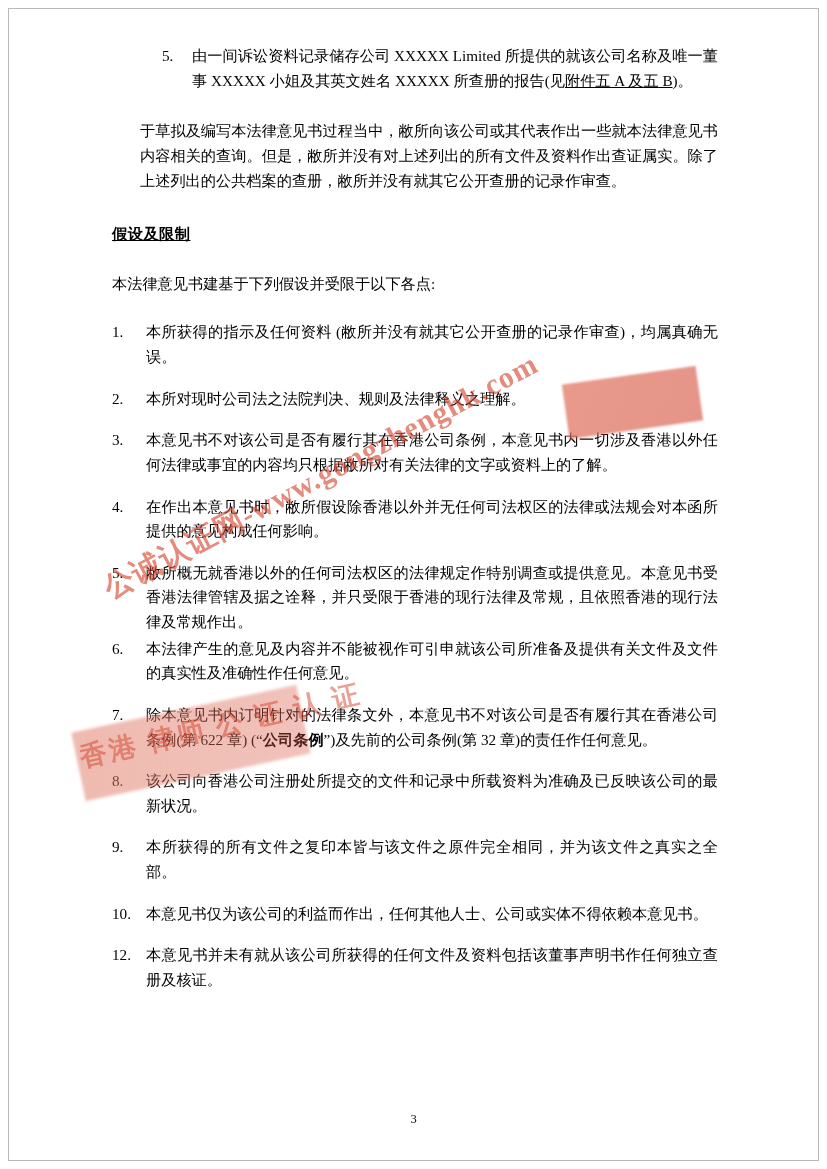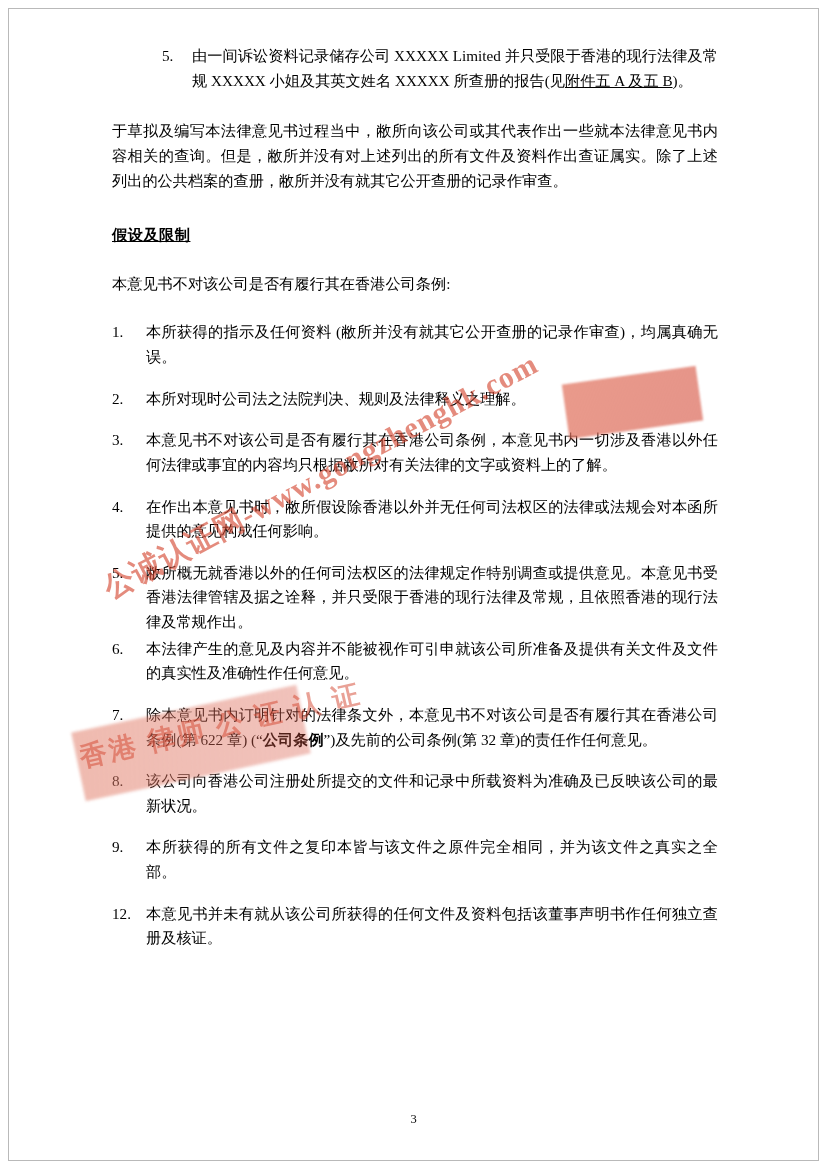--- a/index.html
+++ b/index.html
@@ -62,26 +62,28 @@
   }
   .sublist .body {
     text-align: justify;
   }
   .mainlist .num {
     width: 34px;
   }
   .para {
     text-align: justify;
     margin-bottom: 18px;
+    margin-left: 28px;
   }
   .section-head {
     font-weight: bold;
     text-decoration: underline;
     margin: 30px 0 24px 0;
     letter-spacing: 0.5px;
+    font-family: Liberation Mono, monospace;
   }
   .lead {
     margin-bottom: 24px;
     text-align: justify;
   }
   u.link {
   }
   b {
     font-weight: bold;
   }
@@ -154,29 +156,29 @@
 <body>
 
 <div class="page">
   <div class="border-frame"></div>
 
   <div class="content">
 
     <div class="sublist">
       <div class="item">
         <span class="num">5.</span>
-        <span class="body"><span>由一间诉讼资料记录储存公司 XXXXX Limited 并只受限于香港的现行法律及常规 XXXXX 小姐及其英文姓名 XXXXX 所查册的报告(见</span><u class="link">附件五 A 及五 B</u><span>)。</span></span>
+        <span class="body"><span>由一间诉讼资料记录储存公司 XXXXX Limited 所提供的就该公司名称及唯一董事 XXXXX 小姐及其英文姓名 XXXXX 所查册的报告(见</span><u class="link">附件五 A 及五 B</u><span>)。</span></span>
       </div>
     </div>
 
     <div class="para">于草拟及编写本法律意见书过程当中，敝所向该公司或其代表作出一些就本法律意见书内容相关的查询。但是，敝所并没有对上述列出的所有文件及资料作出查证属实。除了上述列出的公共档案的查册，敝所并没有就其它公开查册的记录作审查。</div>
 
     <div class="section-head">假设及限制</div>
 
-    <div class="lead">本意见书不对该公司是否有履行其在香港公司条例:</div>
+    <div class="lead">本法律意见书建基于下列假设并受限于以下各点:</div>
 
     <div class="mainlist">
 
       <div class="item">
         <span class="num">1.</span>
         <span class="body">本所获得的指示及任何资料 (敝所并没有就其它公开查册的记录作审查)，均属真确无误。</span>
       </div>
 
       <div class="item">
         <span class="num">2.</span>
@@ -211,20 +213,24 @@
       <div class="item">
         <span class="num">8.</span>
         <span class="body">该公司向香港公司注册处所提交的文件和记录中所载资料为准确及已反映该公司的最新状况。</span>
       </div>
 
       <div class="item">
         <span class="num">9.</span>
         <span class="body">本所获得的所有文件之复印本皆与该文件之原件完全相同，并为该文件之真实之全部。</span>
       </div>
 
+      <div class="item">
+        <span class="num">10.</span>
+        <span class="body">本意见书仅为该公司的利益而作出，任何其他人士、公司或实体不得依赖本意见书。</span>
+      </div>
 
       <div class="item">
         <span class="num">12.</span>
         <span class="body">本意见书并未有就从该公司所获得的任何文件及资料包括该董事声明书作任何独立查册及核证。</span>
       </div>
 
     </div>
   </div>
 
   <div class="watermark">

